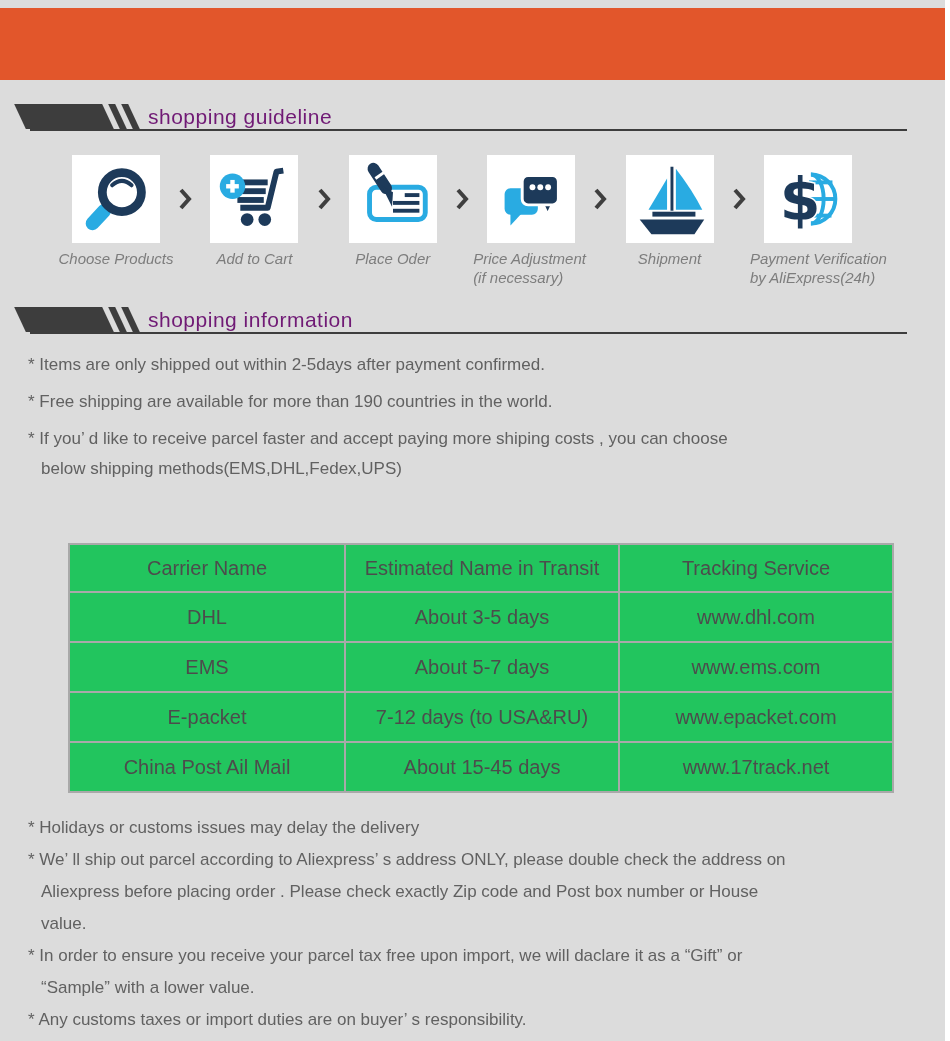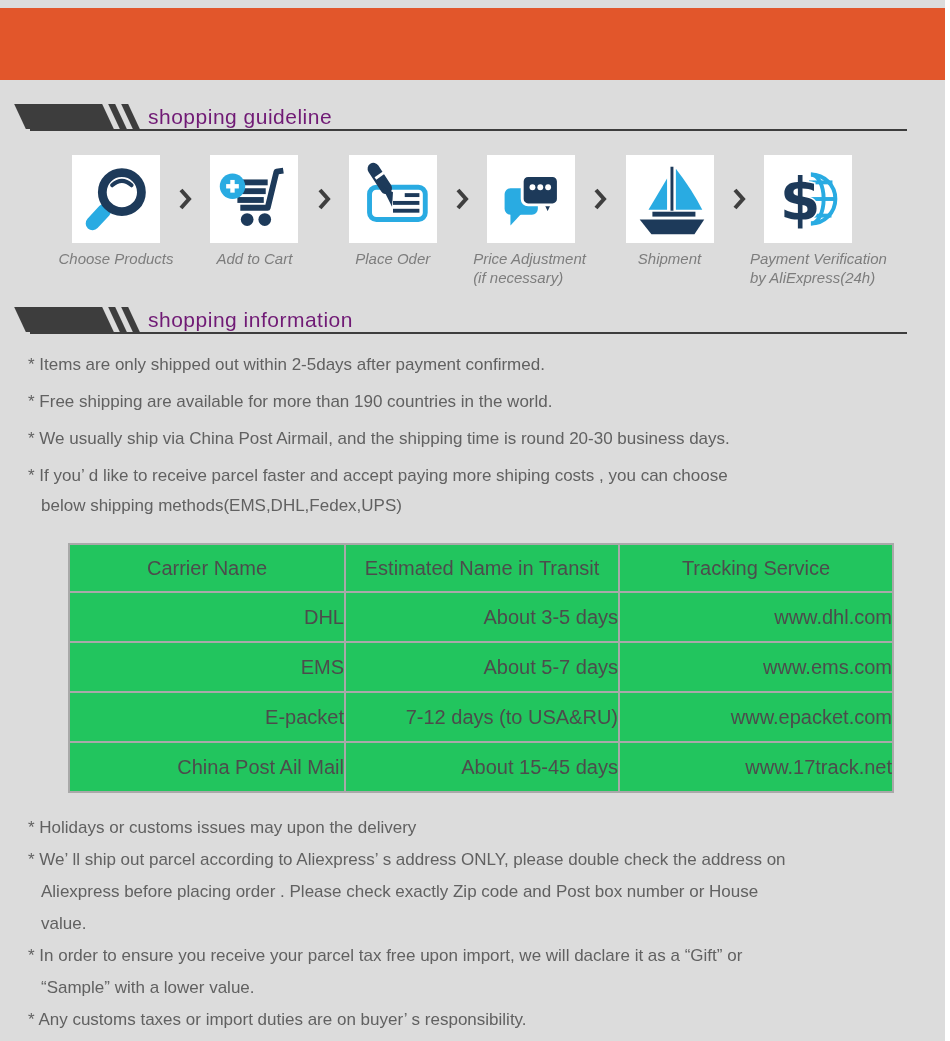--- a/index.html
+++ b/index.html
@@ -57,21 +57,21 @@
   .ship-table {
     position:absolute; left:68px; top:543px;
     border-collapse:collapse; table-layout:fixed; width:824px;
     background:#ffffff;
   }
   .ship-table th, .ship-table td {
     border:2px solid #a9a9a9; text-align:center; vertical-align:middle;
     color:#4c4c4c; font-size:20px; background:#22c55e;
   }
   .ship-table th { height:48px; font-weight:normal; }
-  .ship-table td { height:50px;text-align:right; }
+  .ship-table td { height:50px; }
   .col1 { width:276px; } .col2 { width:274px; } .col3 { width:274px; }
 </style>
 </head>
 <body>
 
 <div class="banner"></div>
 <div class="right-strip"></div>
 
 <div class="sec-header" style="top:104px">
   <div class="mark">
@@ -221,23 +221,20 @@
 </div>
 
 <div class="notes notes-top">
   <div class="note">
     <div>* Items are only shipped out within 2-5days after payment confirmed.</div>
   </div>
   <div class="note">
     <div>* Free shipping are available for more than 190 countries in the world.</div>
   </div>
   <div class="note">
-    <div>* We usually ship via China Post Airmail, and the shipping time is round 20-30 business days.</div>
-  </div>
-  <div class="note">
     <div>* If you’ d like to receive parcel faster and accept paying more shiping costs , you can choose</div>
     <div class="cont">below shipping methods(EMS,DHL,Fedex,UPS)</div>
   </div>
 </div>
 
 <table class="ship-table">
   <colgroup>
       <col class="col1">
       <col class="col2">
       <col class="col3">
@@ -268,21 +265,21 @@
     <tr>
       <td>China Post Ail Mail</td>
       <td>About 15-45 days</td>
       <td>www.17track.net</td>
     </tr>
   </tbody>
 </table>
 
 <div class="notes notes-bottom">
   <div class="note">
-    <div>* Holidays or customs issues may upon the delivery</div>
+    <div>* Holidays or customs issues may delay the delivery</div>
   </div>
   <div class="note">
     <div>* We’ ll ship out parcel according to Aliexpress’ s address ONLY, please double check the address on</div>
     <div class="cont">Aliexpress before placing order . Please check exactly Zip code and Post box  number or House</div>
     <div class="cont">value.</div>
   </div>
   <div class="note">
     <div>* In order to ensure you receive your parcel tax free upon import, we will daclare it as a  “Gift”  or</div>
     <div class="cont">“Sample”  with a lower value.</div>
   </div>

